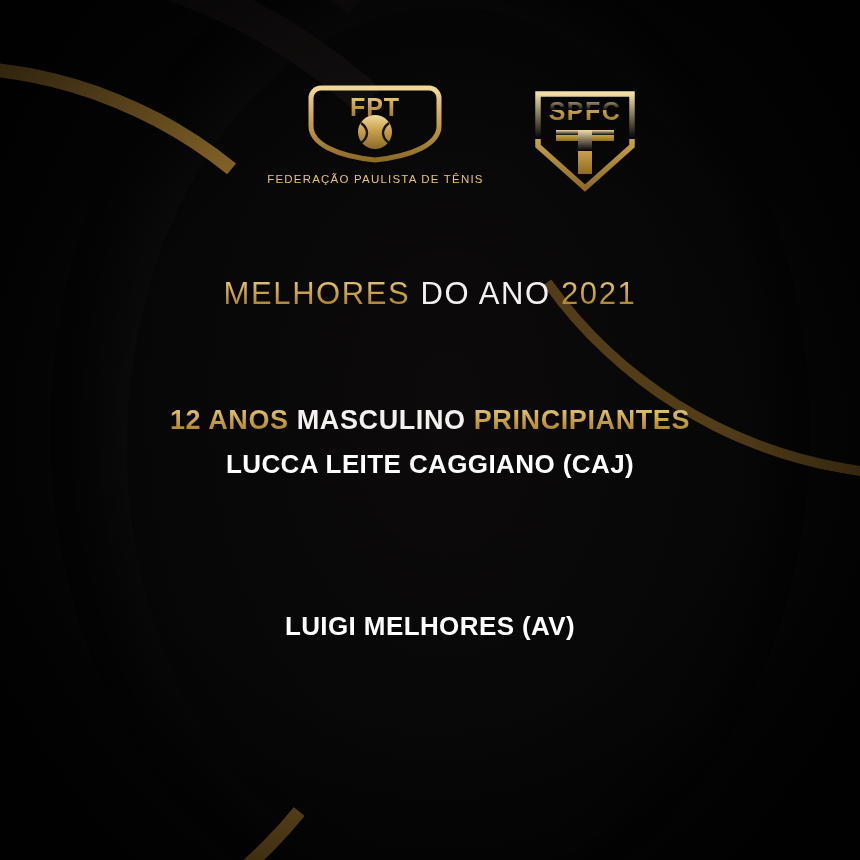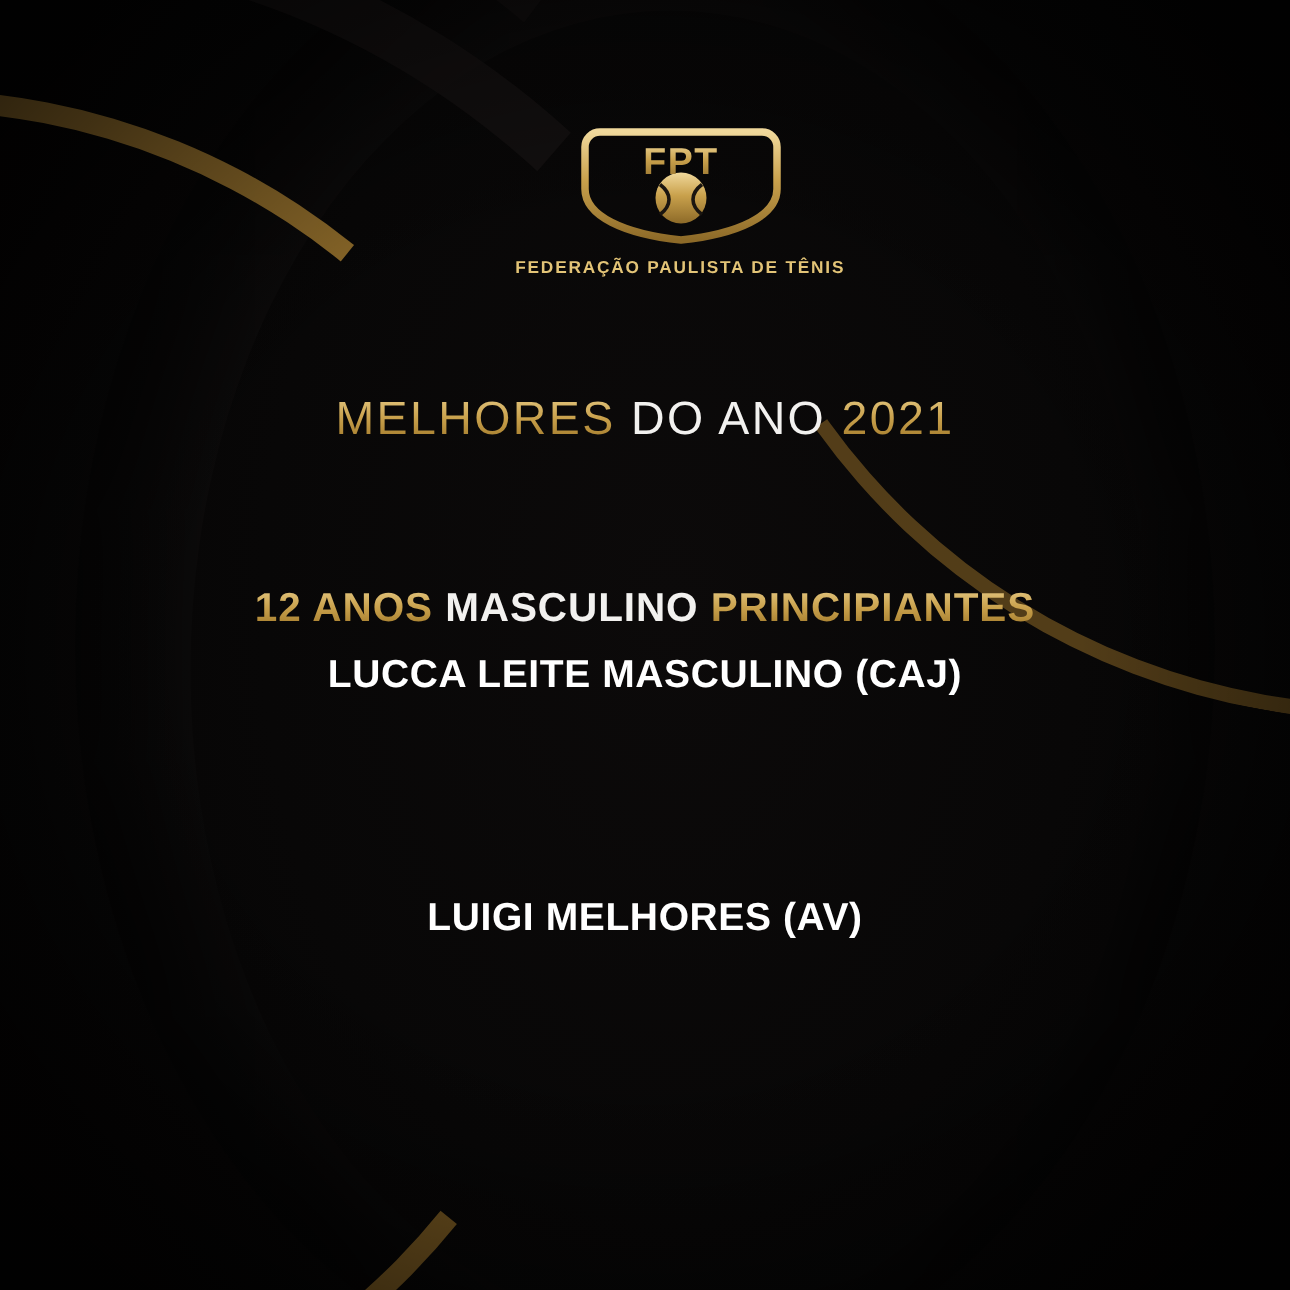--- a/index.html
+++ b/index.html
@@ -223,21 +223,21 @@
   }
   .logo-fpt {
     display: flex;
     flex-direction: column;
     align-items: center;
   }
   .fpt-caption {
     margin-top: 9px;
     font-size: 11.5px;
     letter-spacing: 1.2px;
-    font-weight: bold;
+    font-weight: normal;
     color: #e3c477;
     white-space: nowrap;
   }
   .logo-spfc {
     margin-top: 2px;
   }
 
   .headline {
     margin-top: 76px;
     font-size: 31px;
@@ -321,34 +321,50 @@
           </defs>
           <path d="M16 6 H124 A10 10 0 0 1 134 16 V44 C134 62 108 74 70 78 C32 74 6 62 6 44 V16 A10 10 0 0 1 16 6 Z" fill="none" stroke="url(#goldgrad)" stroke-width="5"></path>
           <circle cx="70" cy="50" r="17" fill="url(#goldgrad)"></circle>
           <path d="M56 41 C64 47 64 55 56 61" fill="none" stroke="#1a1510" stroke-width="2.4"></path>
           <path d="M84 41 C76 47 76 55 84 61" fill="none" stroke="#1a1510" stroke-width="2.4"></path>
           <text x="70" y="34" text-anchor="middle" font-family="Liberation Sans, sans-serif" font-size="25" font-weight="bold" fill="url(#goldgrad)" letter-spacing="1">FPT</text>
         </svg>
         <div class="fpt-caption">FEDERAÇÃO PAULISTA DE TÊNIS</div>
       </div>
 
+      <div class="logo-spfc">
+        <svg width="110" height="112" viewBox="0 0 110 112">
+          <defs>
+            <linearGradient id="goldgrad2" x1="0" y1="0" x2="0" y2="1">
+              <stop offset="0%" stop-color="#f2dda8"></stop>
+              <stop offset="48%" stop-color="#cda css"></stop>
+              <stop offset="48%" stop-color="#c9a14c"></stop>
+              <stop offset="100%" stop-color="#8d6a28"></stop>
+            </linearGradient>
+          </defs>
+          <path d="M8 10 H102 V62 L55 104 L8 62 Z" fill="none" stroke="url(#goldgrad2)" stroke-width="5.5"></path>
+          <text x="55" y="36" text-anchor="middle" font-family="Liberation Sans, sans-serif" font-size="25" font-weight="bold" fill="url(#goldgrad2)" letter-spacing="1.5">SPFC</text>
+          <rect x="26" y="46" width="58" height="11" fill="url(#goldgrad2)"></rect>
+          <rect x="48" y="46" width="14" height="44" fill="url(#goldgrad2)"></rect>
+        </svg>
+      </div>
 
     </div>
 
     <div class="headline">
       <span class="gold-text">MELHORES</span><span class="white-text">&nbsp;</span><span class="white-text">DO ANO</span><span class="white-text">&nbsp;</span><span class="gold-text">2021</span>
     </div>
 
     <div class="awards">
 
       <div class="award">
         <div class="award-category">
           <span class="gold-text">12 ANOS</span><span class="white-text">&nbsp;</span><span class="white-text">MASCULINO</span><span class="white-text">&nbsp;</span><span class="gold-text">PRINCIPIANTES</span>
         </div>
-        <div class="award-winner">LUCCA LEITE MASCULINO (CAJ)</div>
+        <div class="award-winner">LUCCA LEITE CAGGIANO (CAJ)</div>
       </div>
 
       <div class="award">
         <div class="award-winner">LUIGI MELHORES (AV)</div>
       </div>
 
     </div>
 
   </div>
 </div>

